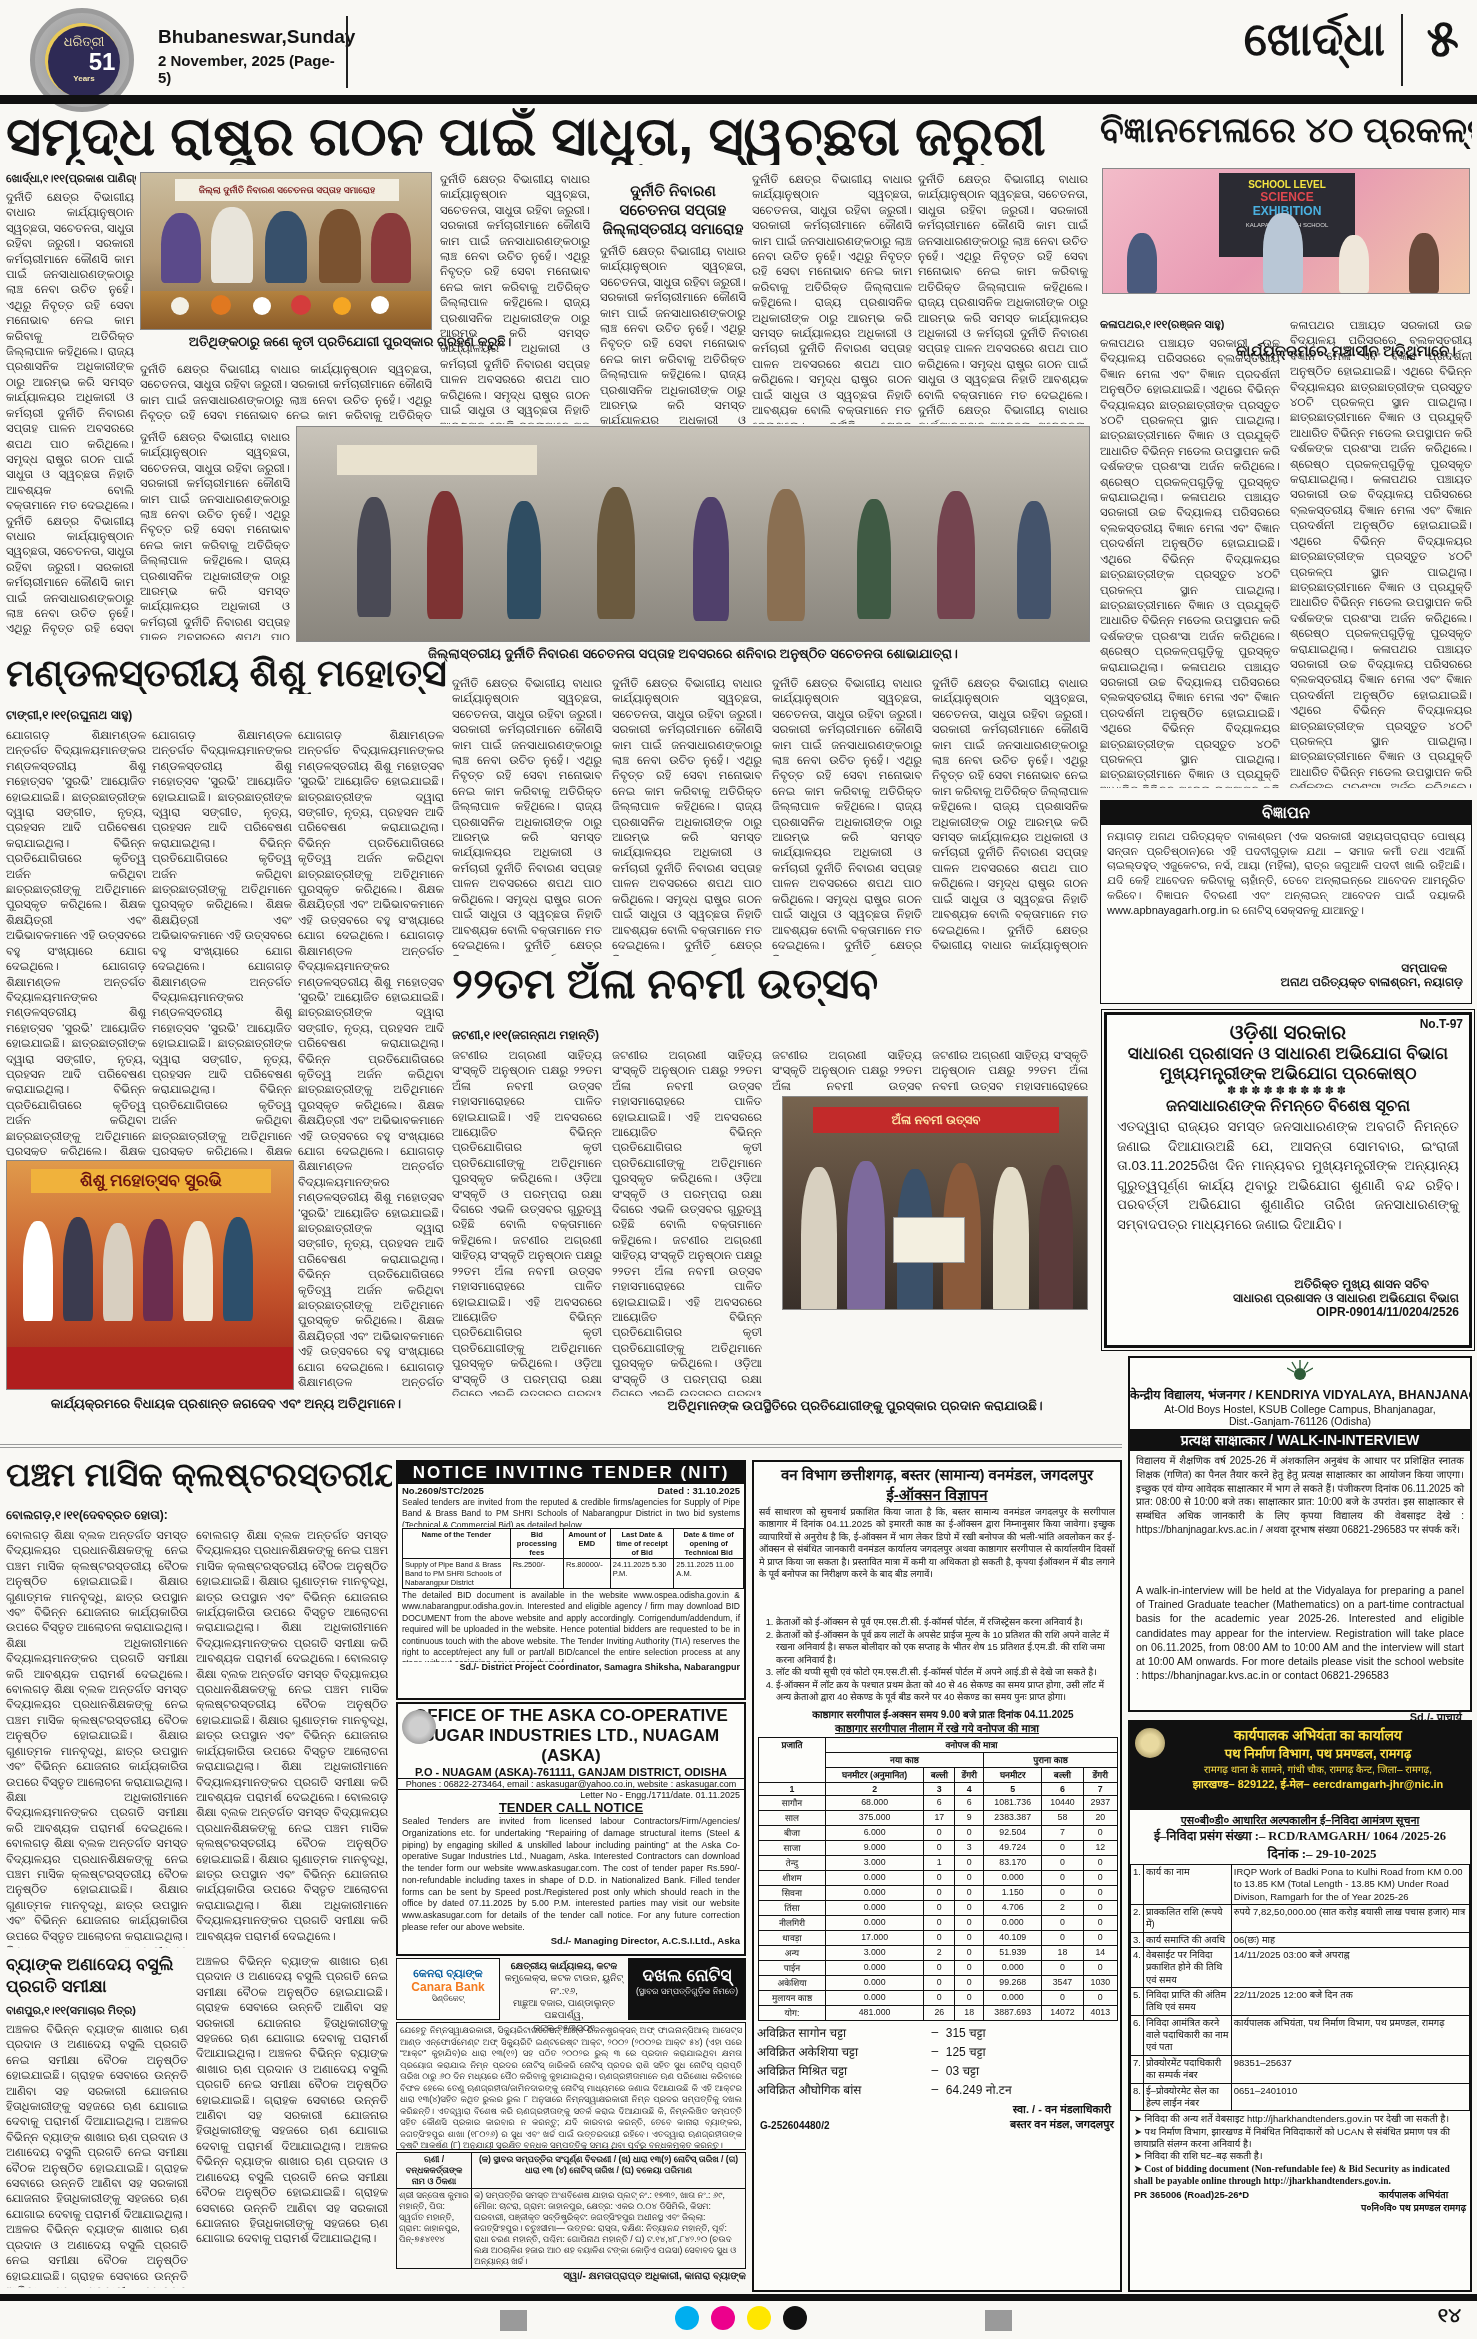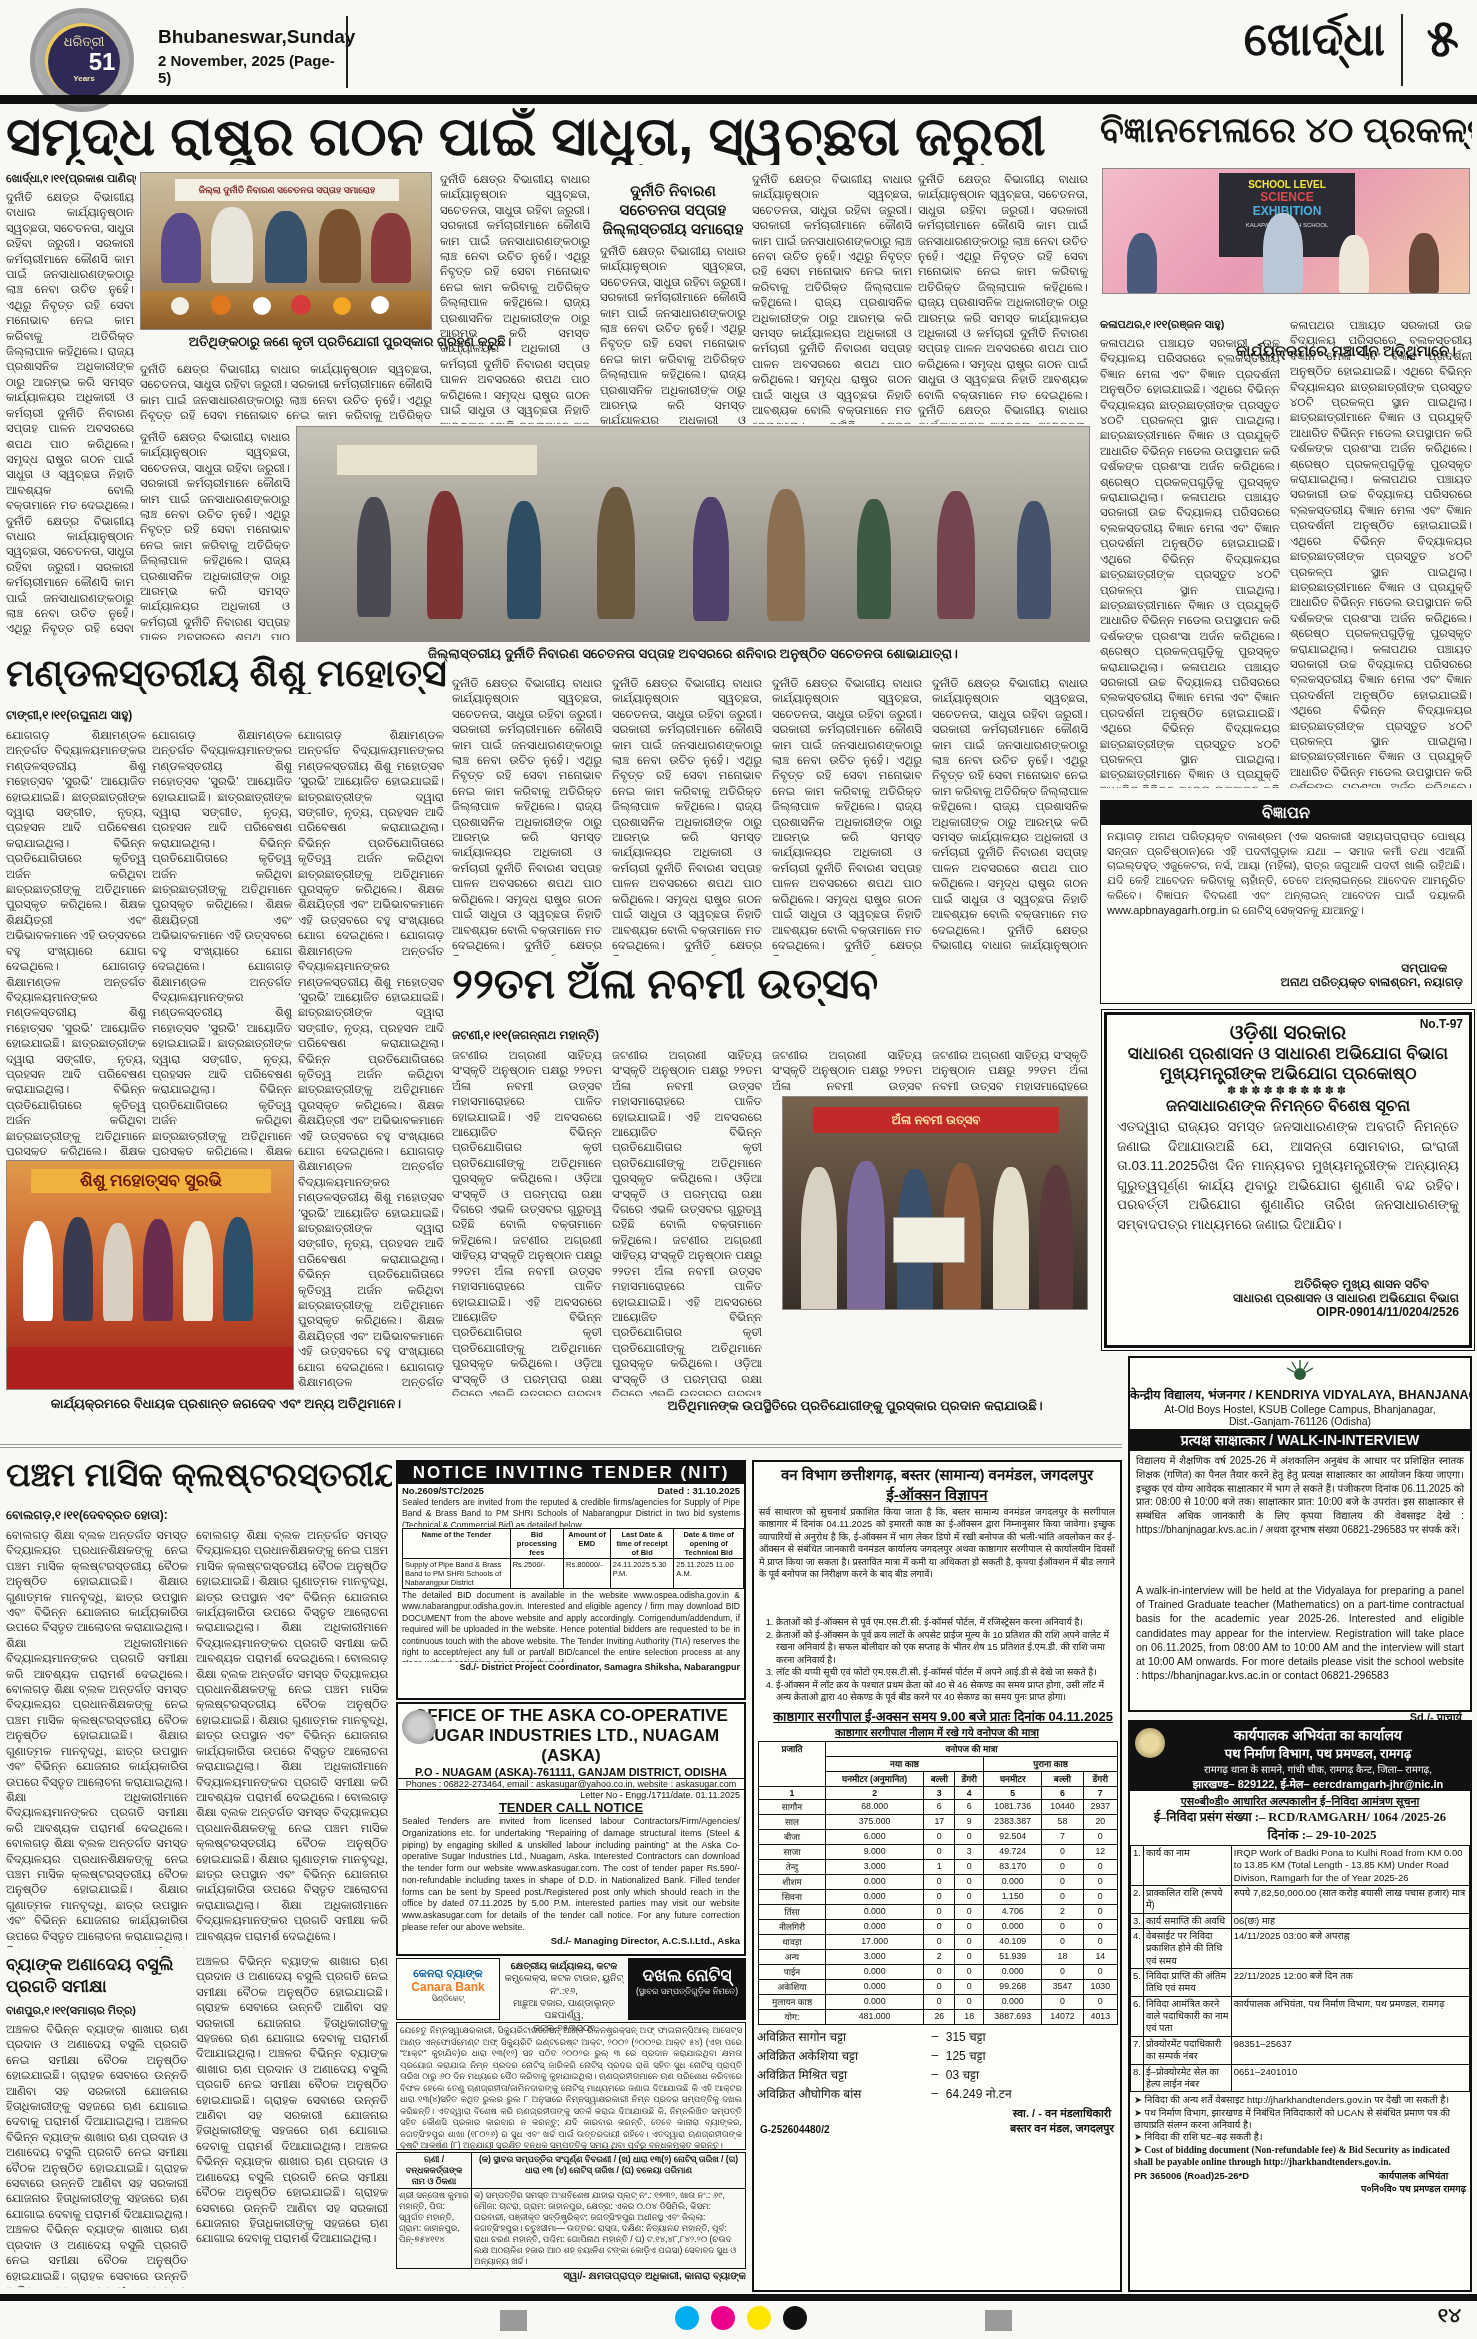--- a/index.html
+++ b/index.html
@@ -191,21 +191,21 @@
     <div class="b c" style="font-size:12.5px;white-space:nowrap;overflow:hidden;">केन्द्रीय विद्यालय, भंजनगर / KENDRIYA VIDYALAYA, BHANJANAGAR</div>
     <div class="c" style="font-size:10.5px;">At-Old Boys Hostel, KSUB College Campus, Bhanjanagar,</div>
     <div class="c" style="font-size:10.5px;">Dist.-Ganjam-761126 (Odisha)</div>
     <div class="invert b c" style="height:22px;font-size:14px;line-height:22px;margin-top:2px;">प्रत्यक्ष साक्षात्कार / WALK-IN-INTERVIEW</div>
     <div class="j" style="padding:3px 6px;font-size:10px;line-height:1.38;height:126px;">विद्यालय में शैक्षणिक वर्ष 2025-26 में अंशकालिन अनुबंध के आधार पर प्रशिक्षित स्नातक शिक्षक (गणित) का पैनल तैयार करने हेतु हेतु प्रत्यक्ष साक्षात्कार का आयोजन किया जाएगा। इच्छुक एवं योग्य आवेदक साक्षात्कार में भाग ले सकते हैं। पंजीकरण दिनांक 06.11.2025 को प्रात: 08:00 से 10:00 बजे तक। साक्षात्कार प्रात: 10:00 बजे के उपरांत। इस साक्षात्कार से सम्बंधित अधिक जानकारी के लिए कृपया विद्यालय की वेबसाइट देखे : https://bhanjnagar.kvs.ac.in / अथवा दूरभाष संख्या 06821-296583 पर संपर्क करें।</div>
     <div class="j" style="padding:0 6px;font-size:10.5px;line-height:1.35;height:126px;">A walk-in-interview will be held at the Vidyalaya for preparing a panel of Trained Graduate teacher (Mathematics) on a part-time contractual basis for the academic year 2025-26. Interested and eligible candidates may appear for the interview. Registration will take place on 06.11.2025, from 08:00 AM to 10:00 AM and the interview will start at 10:00 AM onwards. For more details please visit the school website : https://bhanjnagar.kvs.ac.in or contact 06821-296583</div>
     <div class="r b" style="font-size:11px;padding-right:8px;">Sd./- प्राचार्य</div>
   </div>
 
   <div class="abs box" style="left:1128px;top:1720px;width:344px;height:572px;">
-    <div style="position:relative;background:#111;color:#ffffff;padding:3px 4px 0 40px;">
+    <div style="position:relative;background:#111;color:#fde047;padding:3px 4px 19px 40px;">
       <div class="abs" style="left:5px;top:6px;width:30px;height:30px;border-radius:50%;background:radial-gradient(circle,#e8d9a0 40%,#8a7a4a 100%);"></div>
       <div class="b c" style="font-size:14px;">कार्यपालक अभियंता का कार्यालय</div>
       <div class="b c" style="font-size:13px;">पथ निर्माण विभाग, पथ प्रमण्डल, रामगढ़</div>
       <div class="c" style="font-size:10px;">रामगढ़ थाना के सामने, गांधी चौक, रामगढ़ कैन्ट, जिला– रामगढ़,</div>
       <div class="b c" style="font-size:11px;">झारखण्ड– 829122, ई-मेल– eercdramgarh-jhr@nic.in</div>
     </div>
     <div class="b c" style="font-size:11px;text-decoration:underline;margin-top:2px;">एस०बी०डी० आधारित अल्पकालीन ई–निविदा आमंत्रण सूचना</div>
     <div class="b c serif" style="font-size:12.5px;">ई–निविदा प्रसंग संख्या :– RCD/RAMGARH/ 1064 /2025-26</div>
     <div class="b c serif" style="font-size:13px;padding-left:44px;">दिनांक :– 29-10-2025</div>
     <table class="tb tiny" style="margin-top:2px;">
@@ -354,21 +354,21 @@
   <div class="abs box" style="left:752px;top:1460px;width:370px;height:832px;">
     <div class="b c" style="font-size:15px;margin-top:2px;">वन विभाग छत्तीशगढ़, बस्तर (सामान्य) वनमंडल, जगदलपुर</div>
     <div class="b c" style="font-size:15px;text-decoration:underline;">ई-ऑक्सन विज्ञापन</div>
     <div class="j" style="padding:2px 5px;font-size:9.3px;height:108px;">सर्व साधारण को सुचनार्थ प्रकाशित किया जाता है कि, बस्तर सामान्य वनमंडल जगदलपुर के सरगीपाल काष्ठागार में दिनांक 04.11.2025 को इमारती काष्ठ का ई-ऑक्सन द्वारा निम्नानुसार किया जावेगा। इच्छुक व्यापारियों से अनुरोध है कि, ई-ऑक्सन में भाग लेकर डिपो में रखी बनोपज की भली-भांति अवलोकन कर ई-ऑक्सन से संबंधित जानकारी वनमंडल कार्यालय जगदलपुर अथवा काष्ठागार सरगीपाल से कार्यालयीन दिवसों मे प्राप्त किया जा सकता है। प्रस्तावित मात्रा में कमी या अधिकता हो सकती है, कृपया ईऑक्शन में बीड लगाने के पूर्व बनोपज का निरीक्षण करने के बाद बीड लगावें।</div>
     <ol style="margin:0;padding:0 5px 0 22px;font-size:9.3px;line-height:1.35;">
       <li>क्रेताओं को ई-ऑक्सन से पूर्व एम.एस.टी.सी. ई-कॉमर्स पोर्टल, में रजिस्ट्रेसन करना अनिवार्य है।</li>
       <li>क्रेताओं को ई-ऑक्सन के पूर्व क्रय लाटों के अपसेट प्राईज मूल्य के 10 प्रतिशत की राशि अपने वालेट में रखना अनिवार्य है। सफल बोलीदार को एक सप्ताह के भीतर शेष 15 प्रतिशत ई.एम.डी. की राशि जमा करना अनिवार्य है।</li>
       <li>लॉट की थप्पी सूची एवं फोटो एम.एस.टी.सी. ई-कॉमर्स पोर्टल में अपने आई.डी से देखे जा सकते है।</li>
       <li>ई-ऑक्सन में लॉट क्रय के पश्चात प्रथम क्रेता को 40 से 46 सेकण्ड का समय प्राप्त होगा, उसी लॉट में अन्य क्रेताओ द्वारा 40 सेकण्ड के पूर्व बीड करने पर 40 सेकण्ड का समय पुनः प्राप्त होगा।</li>
     </ol>
-    <div class="b c" style="font-size:13px;text-decoration:underline;margin-top:3px;padding-left:12px;">काष्ठागार सरगीपाल ई-अक्सन समय 9.00 बजे प्रातः दिनांक 04.11.2025</div>
+    <div class="b c" style="font-size:10px;margin-top:3px;padding-left:12px;">काष्ठागार सरगीपाल ई-अक्सन समय 9.00 बजे प्रातः दिनांक 04.11.2025</div>
     <div class="b c" style="font-size:10.5px;text-decoration:underline;">काष्ठागार सरगीपाल नीलाम में रखे गये वनोपज की मात्रा</div>
     <table class="tb c" style="width:360px;margin:2px 4px;font-size:8.8px;">
       <thead>
         <tr>
           <th rowspan="3" style="width:62px;">प्रजाति</th>
           <th colspan="6">वनोपज की मात्रा</th>
         </tr>
         <tr>
           <th colspan="3">नया काष्ठ</th>
           <th colspan="3">पुराना काष्ठ</th>

